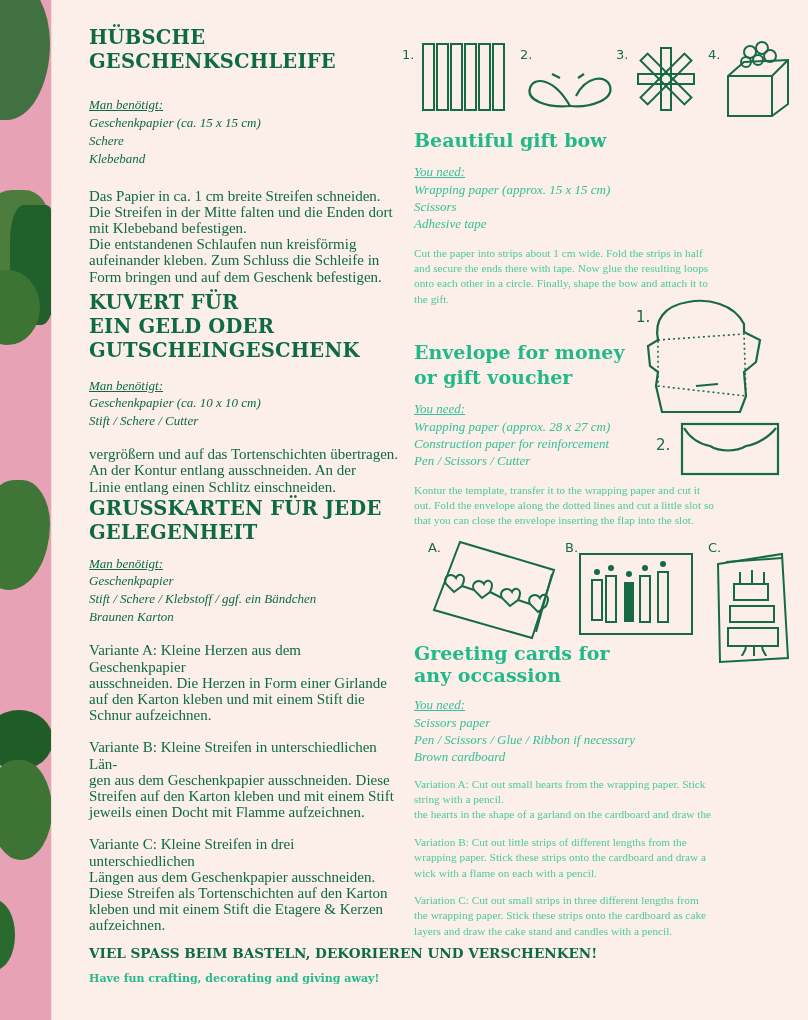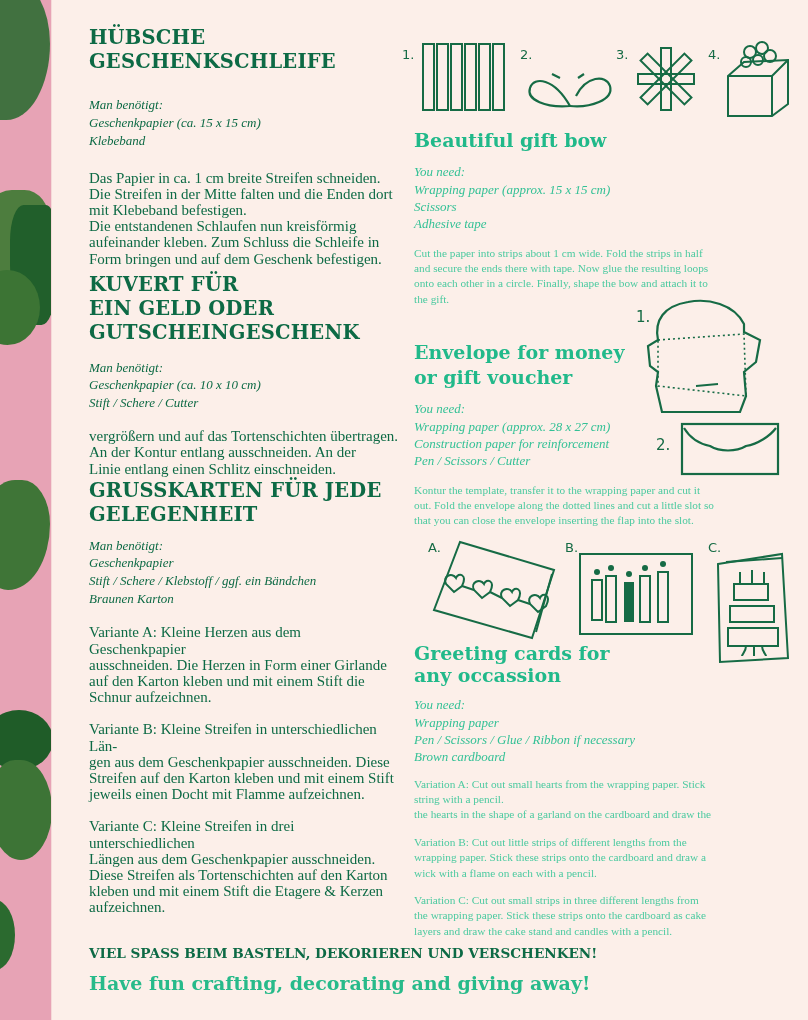--- a/index.html
+++ b/index.html
@@ -17,30 +17,30 @@
   .col-left { position:absolute; left:89px; top:26px; width:310px; }
   .col-right { position:absolute; left:414px; width:380px; }
   .h-de {
     font-family:"DejaVu Serif", serif; font-weight:bold; color:#0d6a45;
     font-size:19.5px; line-height:24px; margin:0; letter-spacing:0.2px;
   }
   .h-en {
     font-family:"DejaVu Serif", serif; font-weight:bold; color:#21b98a;
     font-size:19px; line-height:25px; margin:0;
   }
-  .need-label { font-family:"Liberation Serif", serif; font-style:italic; font-size:13px; line-height:17.5px; }
+  .need-label { font-family:"Liberation Serif", serif; font-style:italic; text-decoration:underline; font-size:13px; line-height:17.5px; }
   .need-item { font-family:"Liberation Serif", serif; font-style:italic; font-size:13px; line-height:18px; }
   .de { color:#0d6a45; }
   .en { color:#34c196; }
   .body-de { font-family:"Liberation Serif", serif; color:#0d6a45; font-size:15px; line-height:16.2px; }
   .body-en { font-family:"Liberation Serif", serif; color:#4ccaa0; font-size:11.3px; line-height:15.4px; }
   .num { font-family:"DejaVu Sans", sans-serif; color:#166b45; font-size:13px; position:absolute; }
   svg { position:absolute; overflow:visible; }
   .footer-de { position:absolute; left:89px; top:945px; font-family:"DejaVu Serif", serif; font-weight:bold; color:#0d6a45; font-size:13.6px; }
-  .footer-en { position:absolute; left:89px; top:972px; font-family:"DejaVu Serif", serif; font-weight:bold; color:#27ba8a; font-size:19px; }
+  .footer-en { position:absolute; left:89px; top:972px; font-family:"DejaVu Serif", serif; font-weight:bold; color:#27ba8a; font-size:11px; }
 </style>
 </head>
 <body>
 
 <div class="strip">
   <div class="blob" style="left:-30px;top:-20px;width:80px;height:140px;background:#2f6b33;opacity:.9;border-radius:40% 50% 60% 40%;"></div>
   <div class="blob" style="left:-20px;top:190px;width:70px;height:90px;background:#4d7d3e;border-radius:50% 40% 50% 60%;"></div>
   <div class="blob" style="left:10px;top:205px;width:45px;height:120px;background:#215f2b;border-radius:30% 20% 30% 50%;"></div>
   <div class="blob" style="left:-25px;top:270px;width:65px;height:75px;background:#3c7434;"></div>
   <div class="blob" style="left:-20px;top:480px;width:70px;height:110px;background:#3f7537;border-radius:50% 40% 60% 40%;"></div>
@@ -48,20 +48,21 @@
   <div class="blob" style="left:-10px;top:760px;width:62px;height:100px;background:#3d7436;border-radius:40% 50% 50% 50%;"></div>
   <div class="blob" style="left:-25px;top:900px;width:40px;height:70px;background:#2b6a2f;"></div>
 </div>
 
 <div class="col-left">
   <section>
     <h1 class="h-de"><span>HÜBSCHE</span><br><span>GESCHENKSCHLEIFE</span></h1>
     <div style="height:22px"></div>
     <div class="need-label de">Man benötigt:</div>
     <div class="need-item de">Geschenkpapier (ca. 15 x 15 cm)</div>
+    <div class="need-item de">Schere</div>
     <div class="need-item de">Klebeband</div>
     <div style="height:20px"></div>
     <div class="body-de">
       <div>Das Papier in ca. 1 cm breite Streifen schneiden.</div>
         <div>Die Streifen in der Mitte falten und die Enden dort</div>
         <div>mit Klebeband befestigen.</div>
       <div>Die entstandenen Schlaufen nun kreisförmig</div>
         <div>aufeinander kleben. Zum Schluss die Schleife in</div>
         <div>Form bringen und auf dem Geschenk befestigen.</div>
     </div>
@@ -249,21 +250,21 @@
       <path d="M24 38 L24 26 M36 38 L36 24 M48 38 L48 26"></path>
       <path d="M30 100 C30 106 26 108 26 110 M38 100 L38 110 M46 100 C46 106 50 108 50 110"></path>
     </g>
   </svg>
 </div>
 
 <div class="col-right" style="top:642px">
   <h2 class="h-en" style="line-height:22px"><span>Greeting cards for</span><br><span>any occassion</span></h2>
   <div style="height:10px"></div>
   <div class="need-label en">You need:</div>
-  <div class="need-item en" style="line-height:17px">Wrapping paper</div>
+  <div class="need-item en" style="line-height:17px">Scissors paper</div>
   <div class="need-item en" style="line-height:17px">Pen / Scissors / Glue / Ribbon if necessary</div>
   <div class="need-item en" style="line-height:17px">Brown cardboard</div>
   <div style="height:12px"></div>
   <div class="body-en">
     <div>Variation A: Cut out small hearts from the wrapping paper. Stick</div>
       <div>string with a pencil.</div>
       <div>the hearts in the shape of a garland on the cardboard and draw the</div>
   </div>
   <div style="height:12px"></div>
   <div class="body-en">

